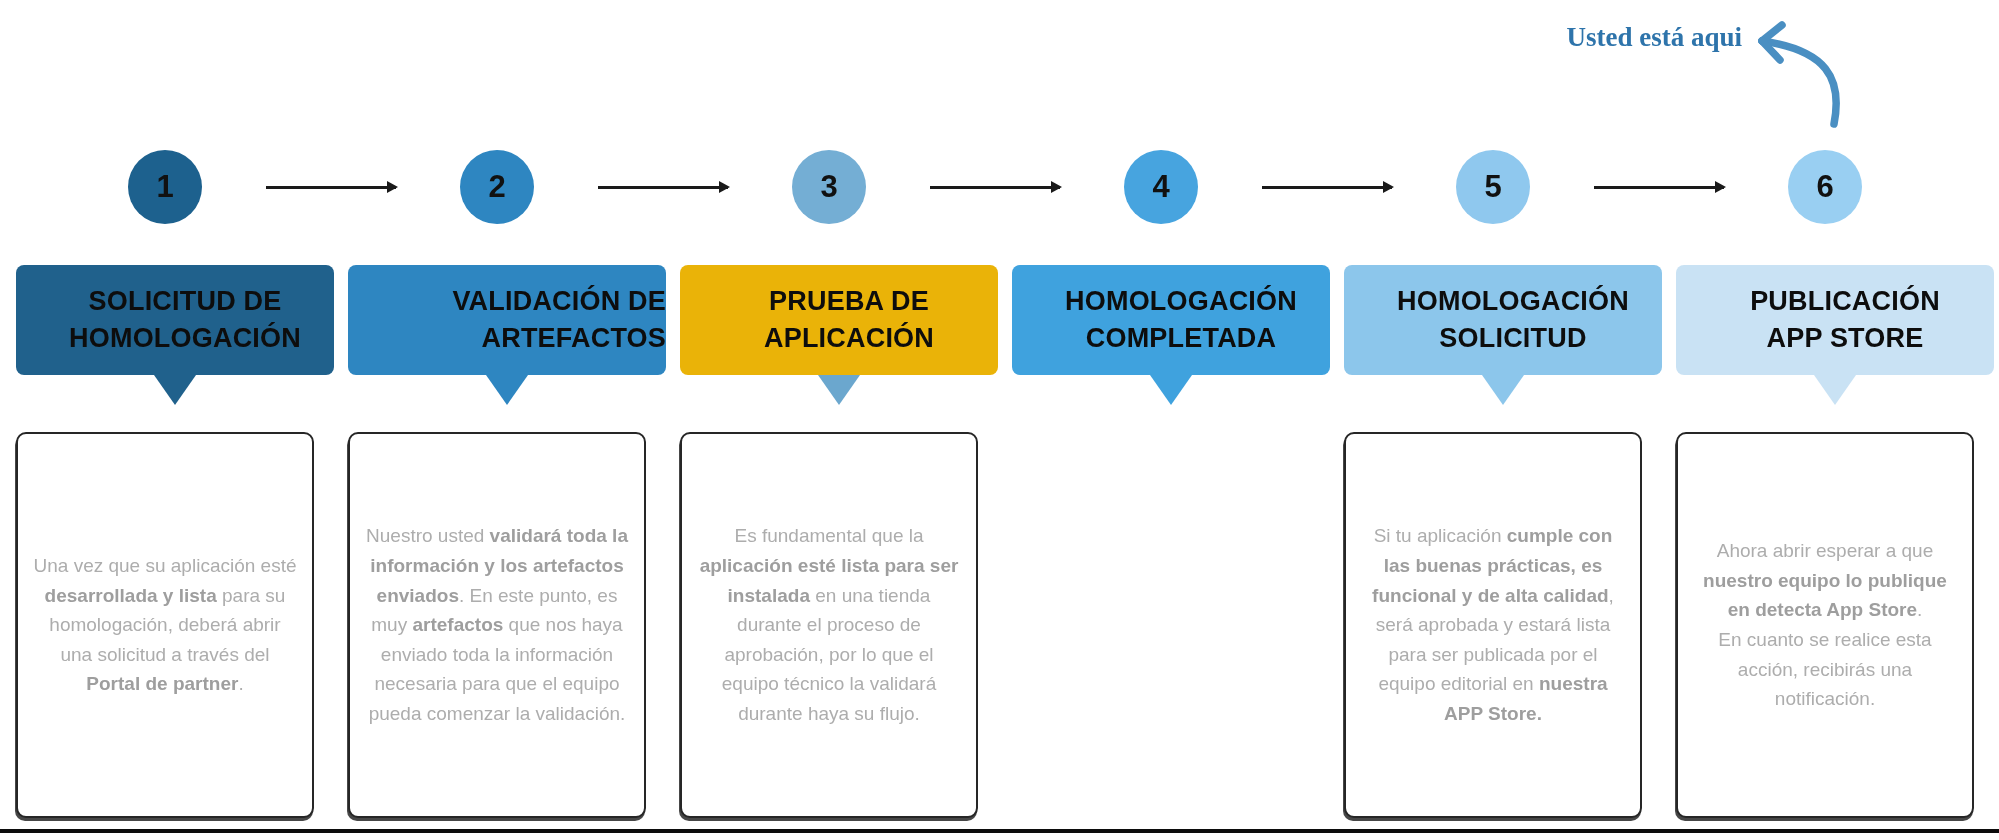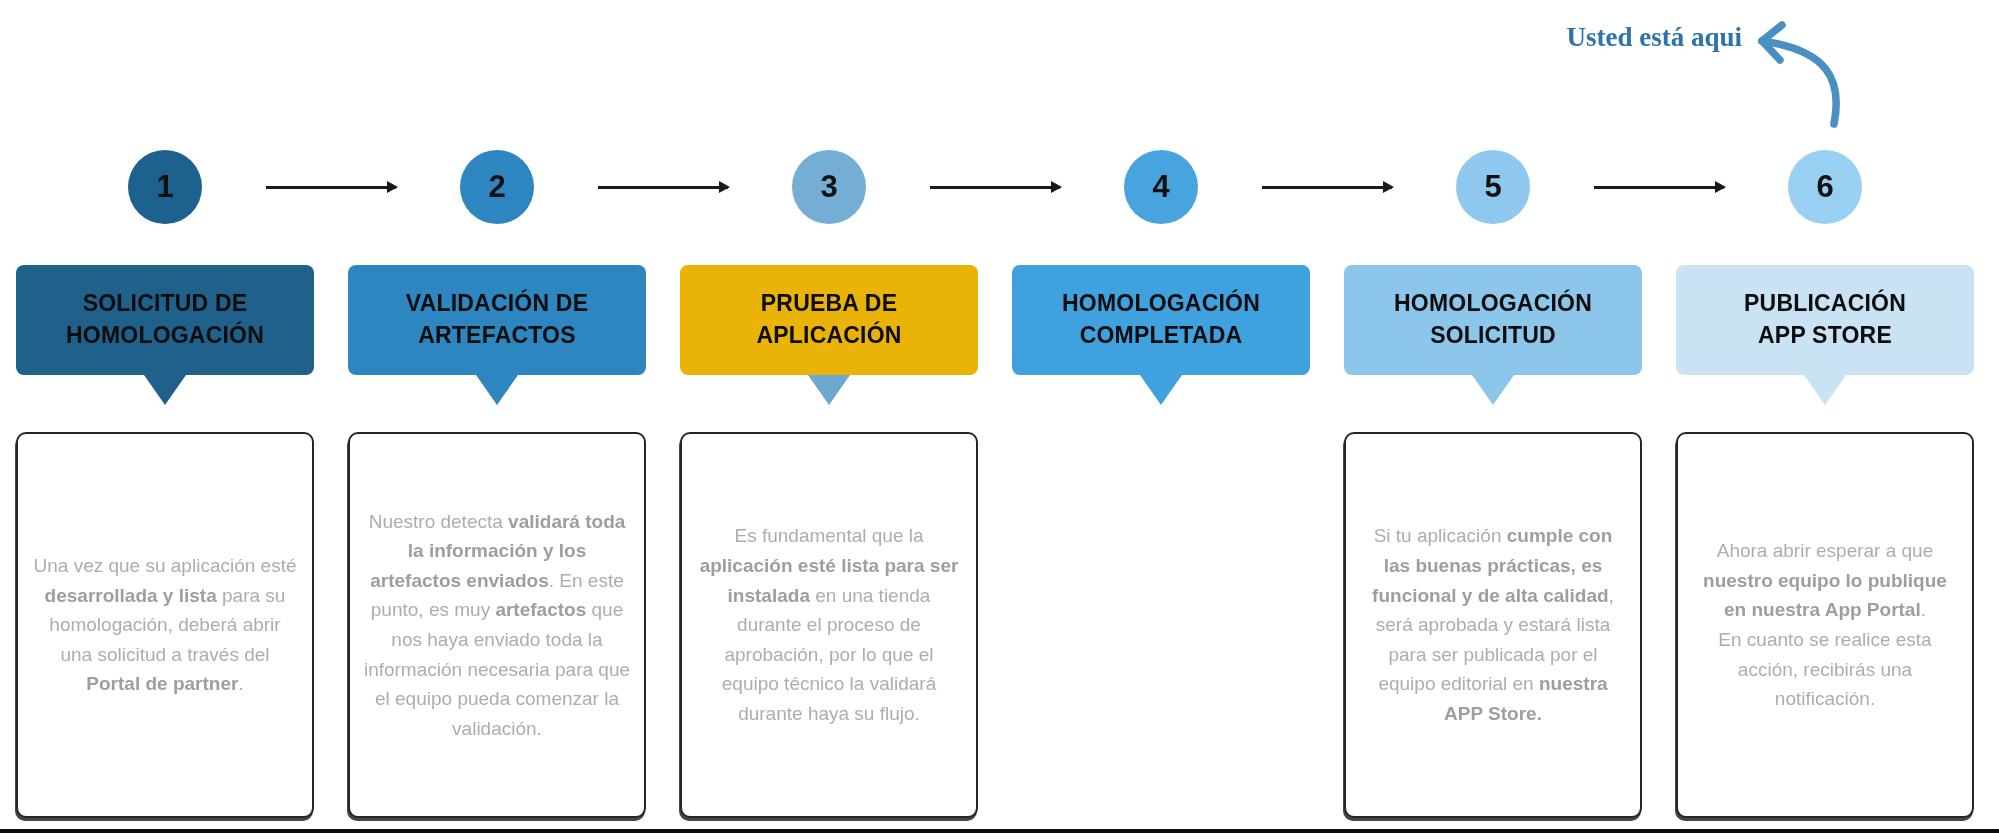--- a/index.html
+++ b/index.html
@@ -11,22 +11,22 @@
   .col{position:absolute;top:0;width:298px;height:840px;}
   .circle{
     position:absolute;top:150px;left:50%;transform:translateX(-50%);
     width:74px;height:74px;border-radius:50%;
     display:flex;align-items:center;justify-content:center;
     font-size:31px;font-weight:700;color:var(--number);
   }
   .header{
     position:absolute;top:265px;left:0;width:298px;height:110px;border-radius:8px;
     display:flex;flex-direction:column;align-items:center;justify-content:center;
-    text-align:center;font-size:23px;font-weight:700;line-height:1.38;
-    color:var(--title);letter-spacing:.2px;
+    text-align:center;font-size:27px;font-weight:700;line-height:1.38;
+    color:var(--title);letter-spacing:.2px;padding-left:20px;
   }
   .tail{
     position:absolute;top:110px;left:50%;transform:translateX(-50%);
     width:0;height:0;border-left:21px solid transparent;border-right:21px solid transparent;
     border-top:30px solid #000;
   }
   .card{
     position:absolute;top:432px;left:0;width:294px;height:382px;
     background:#ffffff;border:2px solid #262626;border-radius:10px;
     box-shadow:-1px 3px 0 rgba(25,25,25,.8);
@@ -78,27 +78,27 @@
     </div>
     <div class="card">
       <p><span>Una vez que su aplicación esté </span><b>desarrollada y lista</b><span> para su homologación, deberá abrir una solicitud a través del </span><b>Portal de partner</b><span>.</span></p>
     </div>
   </div>
 
   <div class="col" style="left:348px">
     <div class="circle" style="background-color: rgb(46, 134, 193);">
       <span>2</span>
     </div>
-    <div class="header" style="background-color: rgb(46, 134, 193);">
+    <div class="header" style="background-color: rgb(46, 134, 193); align-items: flex-end;">
       <div>VALIDACIÓN DE</div>
       <div>ARTEFACTOS</div>
       <div class="tail" style="border-top-color: rgb(46, 134, 193);"></div>
     </div>
     <div class="card">
-      <p><span>Nuestro detecta </span><b>validará toda la información y los artefactos enviados</b><span>. En este punto, es muy </span><b>artefactos</b><span> que nos haya enviado toda la información necesaria para que el equipo pueda comenzar la validación.</span></p>
+      <p><span>Nuestro usted </span><b>validará toda la información y los artefactos enviados</b><span>. En este punto, es muy </span><b>artefactos</b><span> que nos haya enviado toda la información necesaria para que el equipo pueda comenzar la validación.</span></p>
     </div>
   </div>
 
   <div class="col" style="left:680px">
     <div class="circle" style="background-color: rgb(116, 174, 212);">
       <span>3</span>
     </div>
     <div class="header" style="background-color: #eab308;">
       <div>PRUEBA DE</div>
       <div>APLICACIÓN</div>
@@ -137,19 +137,19 @@
   <div class="col" style="left:1676px">
     <div class="circle" style="background-color: rgb(153, 207, 242);">
       <span>6</span>
     </div>
     <div class="header" style="background-color: rgb(201, 226, 244); align-items: center;">
       <div>PUBLICACIÓN</div>
       <div>APP STORE</div>
       <div class="tail" style="border-top-color: rgb(201, 226, 244);"></div>
     </div>
     <div class="card">
-      <p><span>Ahora abrir esperar a que </span><b>nuestro equipo lo publique en nuestra App Portal</b><span>.
+      <p><span>Ahora abrir esperar a que </span><b>nuestro equipo lo publique en detecta App Store</b><span>.
 En cuanto se realice esta acción, recibirás una notificación.</span></p>
     </div>
   </div>
 
   <div class="bottom-rule" style="background-color: rgb(12, 12, 12);"></div>
 </div>
 
 </body></html>

